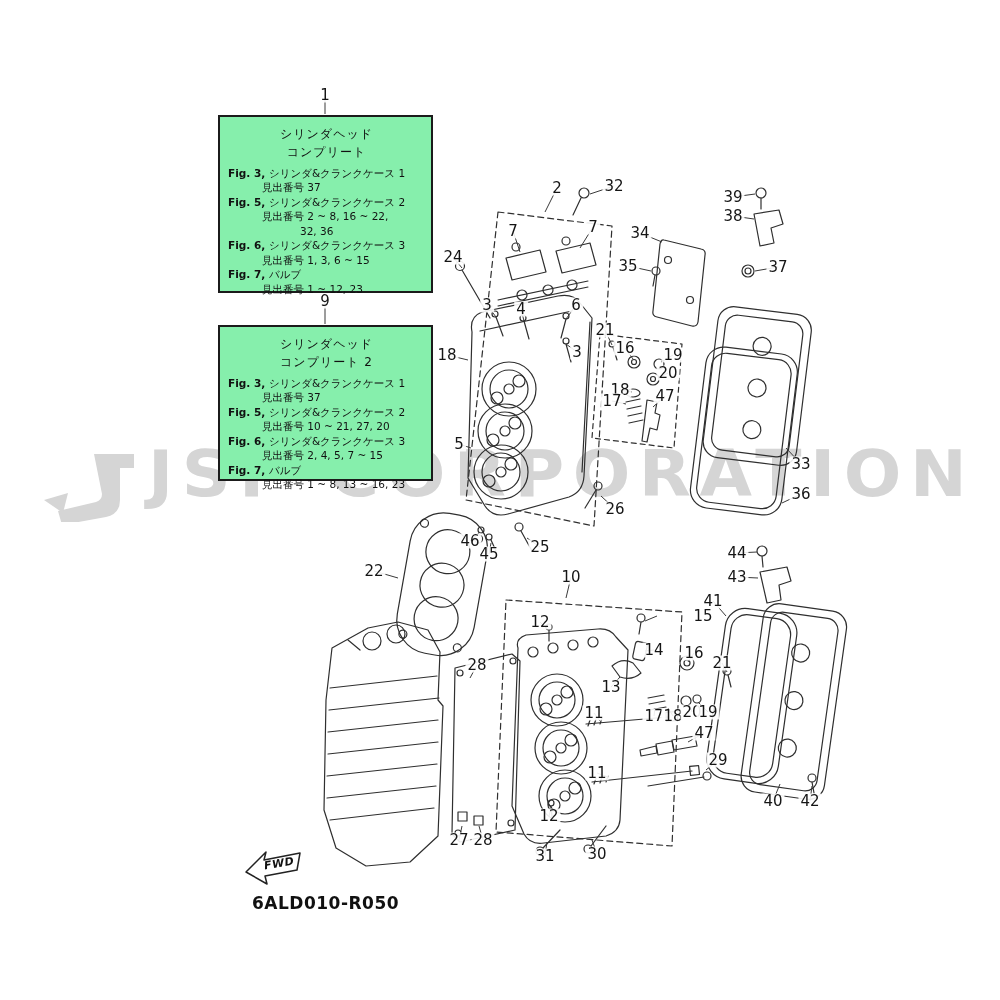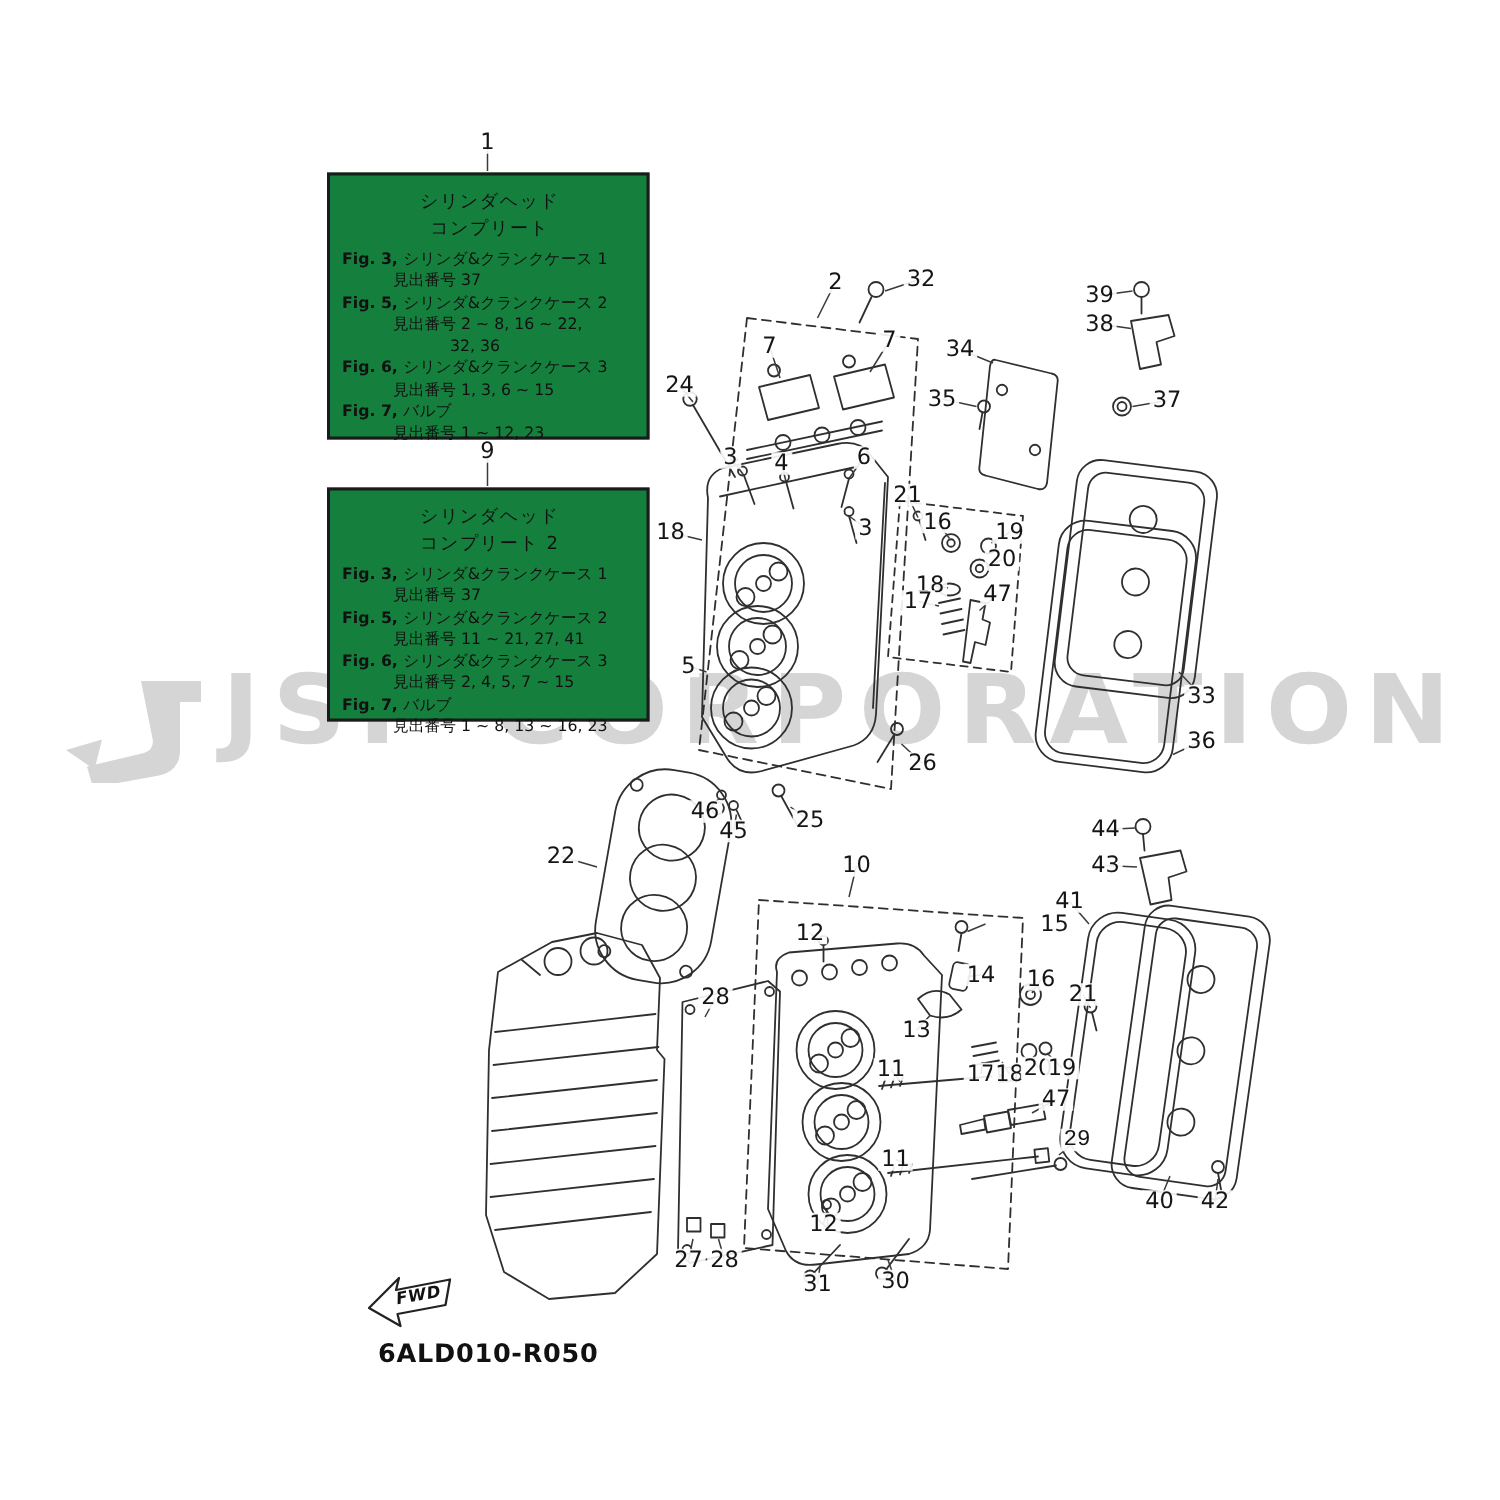--- a/index.html
+++ b/index.html
@@ -21,21 +21,21 @@
   #art{z-index:2;pointer-events:none;}
   #leader-svg{z-index:3;pointer-events:none;}
   #leader-svg line{stroke:#3a3a3a;stroke-width:1;}
   #callout-layer{position:absolute;left:0;top:0;width:1000px;height:1000px;z-index:4;pointer-events:none;}
   .callout{
     position:absolute;transform:translate(-50%,-50%);font-size:15px;line-height:1;
     background:rgba(255,255,255,.9);padding:0 2px;color:#151515;
   }
   
   .info-box{
-    position:absolute;left:218px;width:215px;border:2px solid #1b1b1b;background:#15803d;
+    position:absolute;left:218px;width:215px;border:2px solid #1b1b1b;background:#86efac;
     z-index:5;box-sizing:border-box;padding:8px 6px 6px 8px;
   }
   .info-box.b1{top:115px;height:178px;}
   .info-box.b2{top:325px;height:156px;}
   .box-title{text-align:center;font-size:12px;letter-spacing:1px;margin-bottom:5px;line-height:1.5;}
   .box-line{font-size:10.5px;line-height:1.38;white-space:nowrap;}
   .box-line .fig{font-weight:bold;margin-top:29px;}
   .box-line.ind1{padding-left:34px;}
   .box-line.ind2{padding-left:72px;}
   
@@ -364,21 +364,21 @@
     <span class="callout" style="left: 694px; top: 653px;">16</span>
     <span class="callout" style="left: 722px; top: 663px;">21</span>
     <span class="callout" style="left: 477px; top: 665px;">28</span>
     <span class="callout" style="left: 611px; top: 687px;">13</span>
     <span class="callout" style="left: 594px; top: 713px;">11</span>
     <span class="callout" style="left: 654px; top: 716px;">17</span>
     <span class="callout" style="left: 673px; top: 716px;">18</span>
     <span class="callout" style="left: 692px; top: 712px;">20</span>
     <span class="callout" style="left: 708px; top: 712px;">19</span>
     <span class="callout" style="left: 704px; top: 733px;">47</span>
-    <span class="callout" style="left: 718px; top: 760px; font-family: Liberation Mono, monospace;">29</span>
+    <span class="callout" style="left: 718px; top: 760px;">29</span>
     <span class="callout" style="left: 597px; top: 773px;">11</span>
     <span class="callout" style="left: 773px; top: 801px;">40</span>
     <span class="callout" style="left: 810px; top: 801px;">42</span>
     <span class="callout" style="left: 459px; top: 840px;">27</span>
     <span class="callout" style="left: 483px; top: 840px;">28</span>
     <span class="callout" style="left: 549px; top: 816px;">12</span>
     <span class="callout" style="left: 545px; top: 856px;">31</span>
     <span class="callout" style="left: 597px; top: 854px;">30</span>
   </div>
 
@@ -402,21 +402,21 @@
 
 <div class="info-box b2">
   <div class="box-title">
       <div>シリンダヘッド</div>
       <div>コンプリート 2</div>
     </div>
   <div class="box-lines">
       <div class="box-line"><span class="fig">Fig. 3, </span>シリンダ&amp;クランクケース 1</div>
       <div class="box-line ind1">見出番号 37</div>
       <div class="box-line"><span class="fig">Fig. 5, </span>シリンダ&amp;クランクケース 2</div>
-      <div class="box-line ind1">見出番号 11 ~ 21, 27, 41</div>
+      <div class="box-line ind1">見出番号 10 ~ 21, 27, 20</div>
       <div class="box-line"><span class="fig">Fig. 6, </span>シリンダ&amp;クランクケース 3</div>
       <div class="box-line ind1">見出番号 2, 4, 5, 7 ~ 15</div>
       <div class="box-line"><span class="fig">Fig. 7, </span>バルブ</div>
       <div class="box-line ind1">見出番号 1 ~ 8, 13 ~ 16, 23</div>
     </div>
 </div>
 
 <div class="fwd">
   <svg width="62" height="44" viewBox="0 0 62 44">
     <path d="M4,28 L24,8 L22,16 L58,9 L55,26 L23,32 L25,40 Z" fill="none" stroke="#222" stroke-width="1.5" stroke-linejoin="round"></path>

